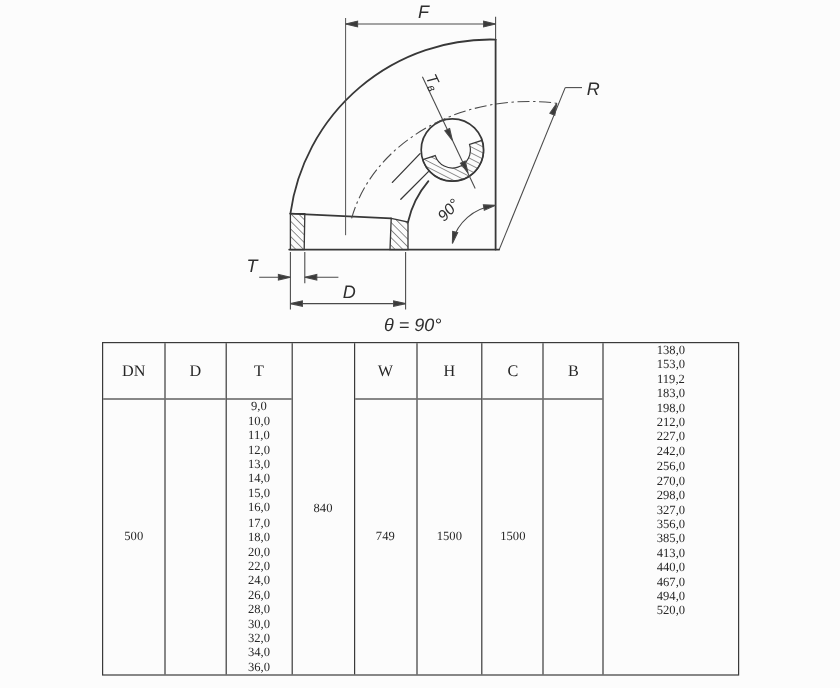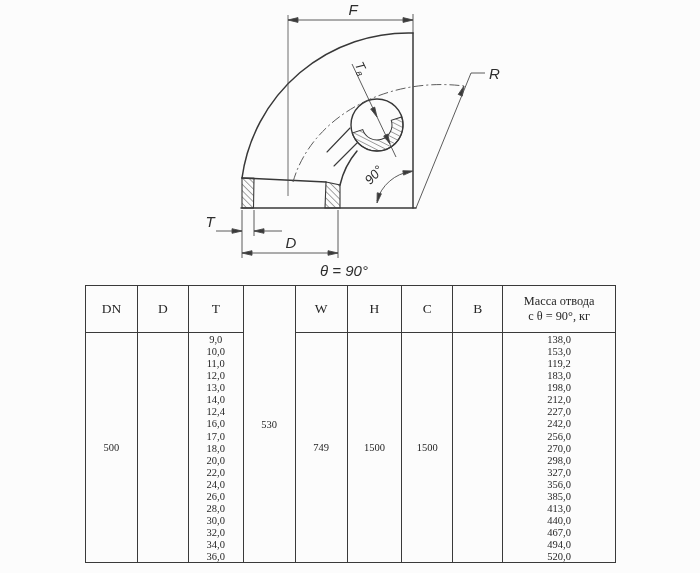--- a/index.html
+++ b/index.html
@@ -145,37 +145,37 @@
     <div class="col" style="flex-basis:55px">
       <div class="th">
         <span>T</span>
       </div>
       <div class="td lines">9,0
 10,0
 11,0
 12,0
 13,0
 14,0
-12,4
+15,0
 16,0
 17,0
 18,0
 20,0
 22,0
 24,0
 26,0
 28,0
 30,0
 32,0
 34,0
 36,0</div>
     </div>
 
     <div class="col" style="flex-basis:52px">
-      <div class="td">530</div>
+      <div class="td">840</div>
     </div>
 
     <div class="col" style="flex-basis:52px">
       <div class="th">
         <span>W</span>
       </div>
       <div class="td">749</div>
     </div>
 
     <div class="col" style="flex-basis:55px">
@@ -192,24 +192,20 @@
       <div class="td">1500</div>
     </div>
 
     <div class="col" style="flex-basis:50px">
       <div class="th">
         <span>B</span>
       </div>
     </div>
 
     <div class="col" style="flex-basis:112px">
-      <div class="th mass-th">
-        <span>Масса отвода</span>
-        <span>с θ = 90°, кг</span>
-      </div>
       <div class="td lines">138,0
 153,0
 119,2
 183,0
 198,0
 212,0
 227,0
 242,0
 256,0
 270,0

